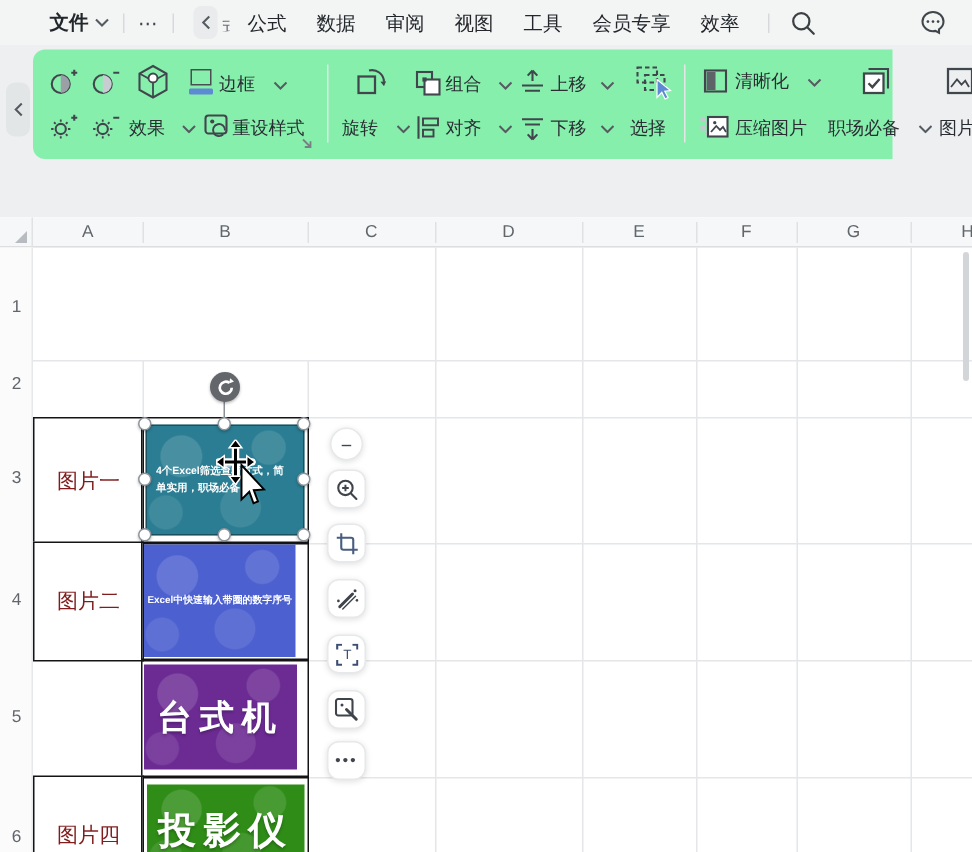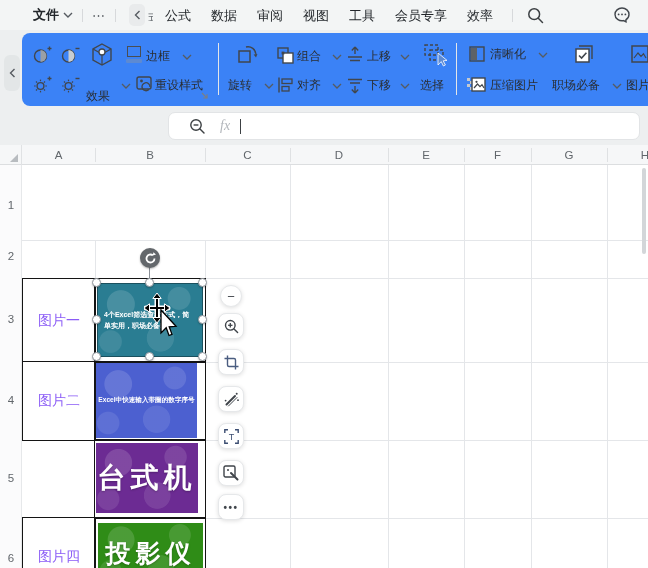--- a/index.html
+++ b/index.html
@@ -24,22 +24,22 @@
   .tabs { display:flex; height:30px; margin-left:2px;align-items:center; }
   .tab { padding:0 10px; line-height:29px; position:relative; white-space:nowrap; }
   .tab.active { color:#0e7c65; font-weight:700; }
   .tab.active::after { content:""; position:absolute; left:9px; right:9px; bottom:1px;
     height:3px; background:#0e7c65; border-radius:2px; }
   .cloud { margin-left:auto; margin-right:16px; }
   
   .ribbonwrap { position:absolute; left:0; top:30px; width:648px; height:78px; background:#edeff0; }
   .collapsebtn { position:absolute; left:4px; top:25px; width:16px; height:36px;
     background:#e3e6e7; border-radius:6px; display:flex; align-items:center; justify-content:center; }
-  .ribbonpanel { position:absolute; left:22px; top:3px; width:626px; height:73px;
-    background:#3b82f6; border-radius:8px 0 0 8px; }
+  .ribbonpanel { position:absolute; left:22px; top:3px; width:573px; height:73px;
+    background:#86efac; border-radius:8px 0 0 8px; }
   .rlabel { position:absolute; font-size:12px; line-height:16px; color:#2a2e33; white-space:nowrap; }
   .ric { position:absolute; }
   .rsep { position:absolute; top:10px; width:1px; height:52px; background:#e4e6e8; }
   .chev { display:inline-block; }
   
   .fxrow { position:absolute; left:0; top:108px; width:648px; height:37px; background:#edeff0; }
   .namebox { position:absolute; left:24px; top:4px; width:140px; height:28px; background:#fff;
     border:1px solid #e2e4e6; border-radius:7px; display:flex; align-items:center;
     font-size:12.5px; padding:0 9px 0 21px; }
   .namebox .nbtext { flex:1; }
@@ -59,21 +59,21 @@
     font-size:11.5px; color:#61666b; }
   .coltick { position:absolute; top:3px; height:14px; width:1px; background:#dfe1e3; }
   .rowhead { position:absolute; left:0; width:22px; text-align:center; font-size:11.5px; color:#61666b; }
   .rowheadcol { position:absolute; left:0; top:20px; width:22px; height:403px;
     background:#fbfbfc; border-right:1px solid #e6e8ea; }
   .gl { position:absolute; background:#e4e6e9; }
   .a1title { position:absolute; left:38px; top:42px; font-size:15px; color:#17191c; font-weight:500; }
   
   .bcell { position:absolute; border:1.5px solid #141414; }
   .cell-label { display:flex; align-items:center; justify-content:center;
-    font-size:14px; color:#8b5cf6; background:#fff; }
+    font-size:14px; color:#7f1d1d; background:#fff; }
   
   .pimg { position:absolute; overflow:hidden; display:flex; align-items:center; justify-content:center; }
   .bubbles { background-image:
     radial-gradient(circle at 22% 28%, rgba(255,255,255,0.14) 0 14%, transparent 15%),
     radial-gradient(circle at 78% 20%, rgba(255,255,255,0.12) 0 11%, transparent 12%),
     radial-gradient(circle at 60% 75%, rgba(255,255,255,0.10) 0 16%, transparent 17%),
     radial-gradient(circle at 12% 80%, rgba(255,255,255,0.10) 0 10%, transparent 11%); }
   .cap-small { color:#fff; font-size:7px; line-height:11px; font-weight:700; padding:0 6px; }
   .cap-mid { color:#fff; font-size:6.6px; font-weight:700; text-align:center; padding:0 2px; }
   .cap-big { color:#fff; font-weight:700; text-align:center; letter-spacing:5px;
@@ -194,21 +194,21 @@
             <line x1="8.5" y1="15.8" x2="8.5" y2="17.4"></line>
           <line x1="2.1" y1="11" x2="3.7" y2="11"></line>
             <line x1="13.3" y1="11" x2="14.9" y2="11"></line>
           <line x1="4" y1="6.5" x2="5.1" y2="7.6"></line>
             <line x1="11.9" y1="14.4" x2="13" y2="15.5"></line>
           <line x1="4" y1="15.5" x2="5.1" y2="14.4"></line>
             <line x1="11.9" y1="7.6" x2="13" y2="6.5"></line>
         </g>
         <line x1="15.5" y1="3.5" x2="19.5" y2="3.5" stroke="#41464c" stroke-width="1.4"></line>
       </svg>
-      <div class="rlabel" style="left:64px;top:55px">效果</div>
+      <div class="rlabel" style="left:64px;top:44px">效果</div>
       <svg class="chev ric" style="left:99px;top:50px" width="10" height="6" viewBox="0 0 10 6">
           <polyline points="1,1 5,5 9,1" fill="none" stroke="#565b61" stroke-width="1.3"></polyline>
         </svg>
       <svg class="ric" style="left:114px;top:42px" width="18" height="18" viewBox="0 0 18 18">
         <rect x="1" y="2" width="14" height="12" rx="2" fill="none" stroke="#41464c" stroke-width="1.4"></rect>
         <circle cx="5.5" cy="6" r="1.4" fill="#41464c"></circle>
         <path d="M14 12 a4 4 0 1 0 -1.2 2.6" fill="none" stroke="#41464c" stroke-width="1.3"></path>
         <path d="M12.2 15.6 l1 -1.4 -1.8 -0.4 Z" fill="#41464c"></path>
       </svg>
       <div class="rlabel" style="left:133px;top:44px">重设样式</div>
@@ -309,29 +309,20 @@
 
       <svg class="ric" style="left:608px;top:11px" width="20" height="20" viewBox="0 0 20 20">
         <rect x="2" y="2" width="16" height="16" fill="none" stroke="#41464c" stroke-width="1.5"></rect>
         <path d="M4 14 l4 -5 l3 3.4 l2.5 -2.6 l2.5 4.2" fill="none" stroke="#41464c" stroke-width="1.2"></path>
       </svg>
       <div class="rlabel" style="left:604px;top:44px">图片</div>
     </div>
   </div>
 
   <div class="fxrow">
-    <div class="fxbox">
-      <svg width="17" height="17" viewBox="0 0 17 17" style="margin-left:12px">
-        <circle cx="7" cy="7" r="5.2" fill="none" stroke="#3c4043" stroke-width="1.4"></circle>
-        <line x1="4.6" y1="7" x2="9.4" y2="7" stroke="#3c4043" stroke-width="1.4"></line>
-        <line x1="11" y1="11" x2="15" y2="15" stroke="#3c4043" stroke-width="1.4" stroke-linecap="round"></line>
-      </svg>
-      <span class="fxglyph">fx</span>
-      <div class="caret"></div>
-    </div>
   </div>
 
   <div class="sheet">
 
     <div class="colheads">
       <div class="corner">
           <div class="tri"></div>
         </div>
       <div class="colhead" style="left:22px;width:73px">A</div>
       <div class="colhead" style="left:95px;width:110px">B</div>
@@ -382,21 +373,21 @@
   <div class="bcell cell-label" style="left:22px;top:517px;width:74px;height:80px">图片四</div>
   <div class="bcell" style="left:94px;top:517px;width:112px;height:80px"></div>
 
   <div class="pimg bubbles" style="left: 97px; top: 283px; width: 106px; height: 74px; border: 1px solid rgba(0, 0, 0, 0.35); background-color: rgb(42, 125, 146);">
     <div class="cap-small">4个Excel筛选查看方式，简单实用，职场必备!</div>
   </div>
   <div class="pimg bubbles" style="left: 96px; top: 363px; width: 101px; height: 75px; background-color: rgb(76, 96, 208);">
     <div class="cap-mid">Excel中快速输入带圈的数字序号</div>
   </div>
   <div class="pimg bubbles" style="left: 96px; top: 443px; width: 102px; height: 70px; background-color: rgb(108, 43, 147);">
-    <div class="cap-big" style="font-size:28px">台式机</div>
+    <div class="cap-big" style="font-size:23px">台式机</div>
   </div>
   <div class="pimg bubbles" style="left: 98px; top: 523px; width: 105px; height: 60px; background-color: rgb(47, 140, 23);">
     <div class="cap-big" style="font-size:25px">投影仪</div>
   </div>
 
   <div class="rot-line" style="left:149px;top:267px;height:13px"></div>
   <div class="rot-handle" style="left:140px;top:248px">
     <svg width="13" height="13" viewBox="0 0 13 13">
       <path d="M10.5 6.5 a4 4 0 1 1 -1.6 -3.2" fill="none" stroke="#fff" stroke-width="1.8"></path>
       <path d="M9.4 0.2 l-0.6 3.4 l3.2 -1.2 Z" fill="#fff"></path>

